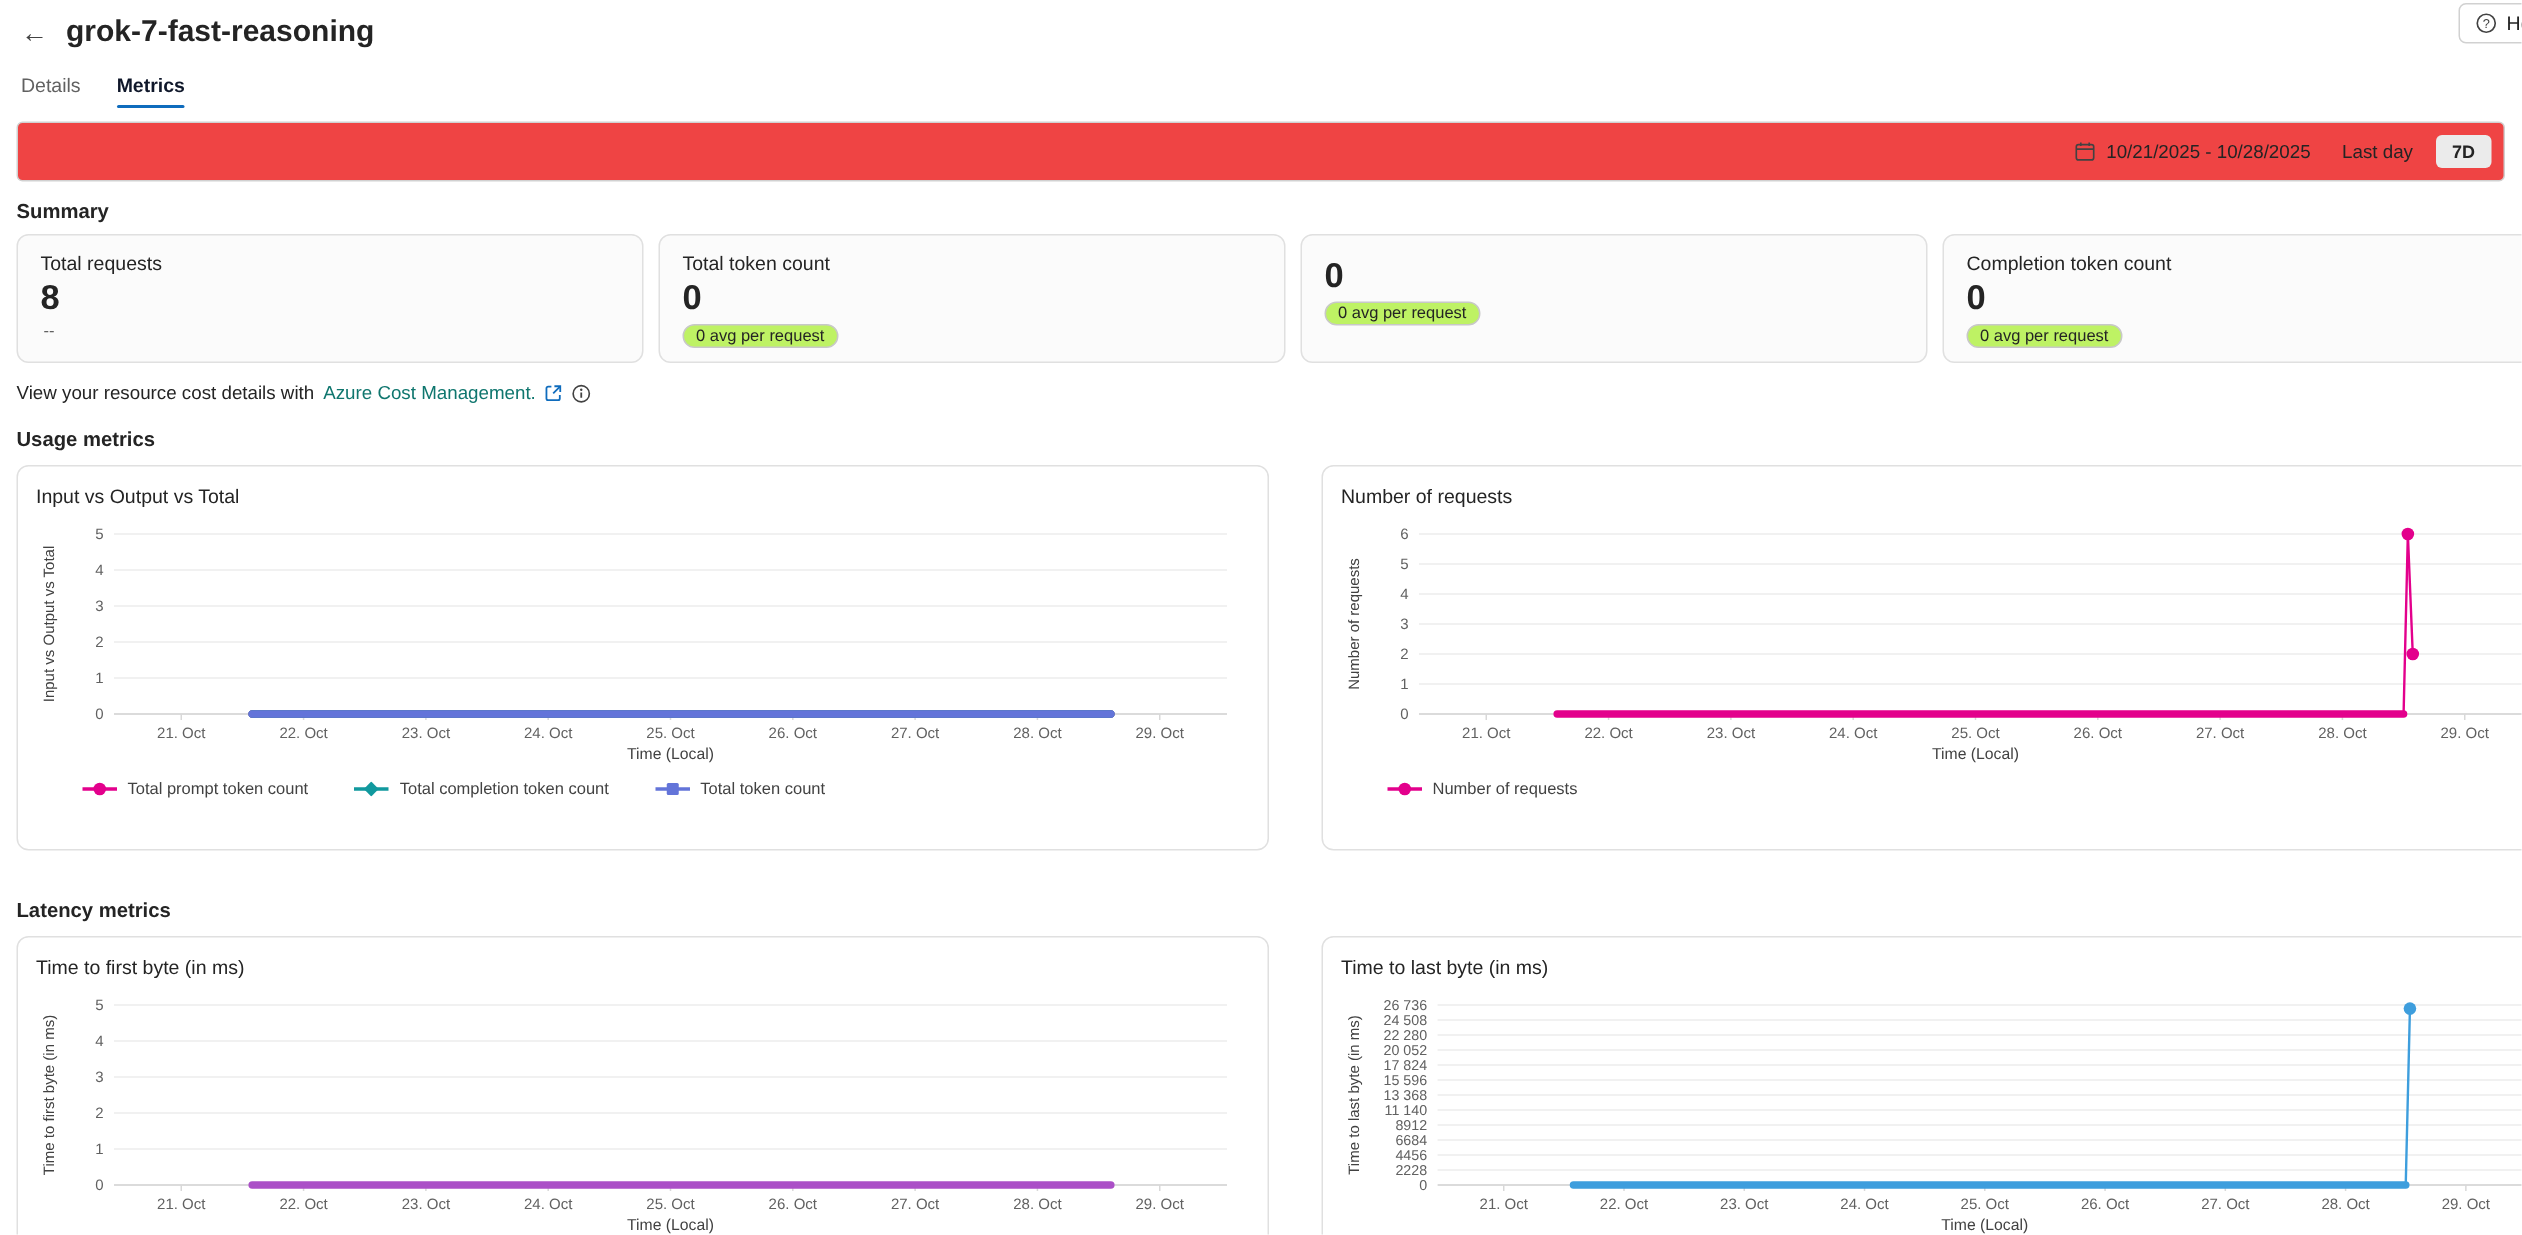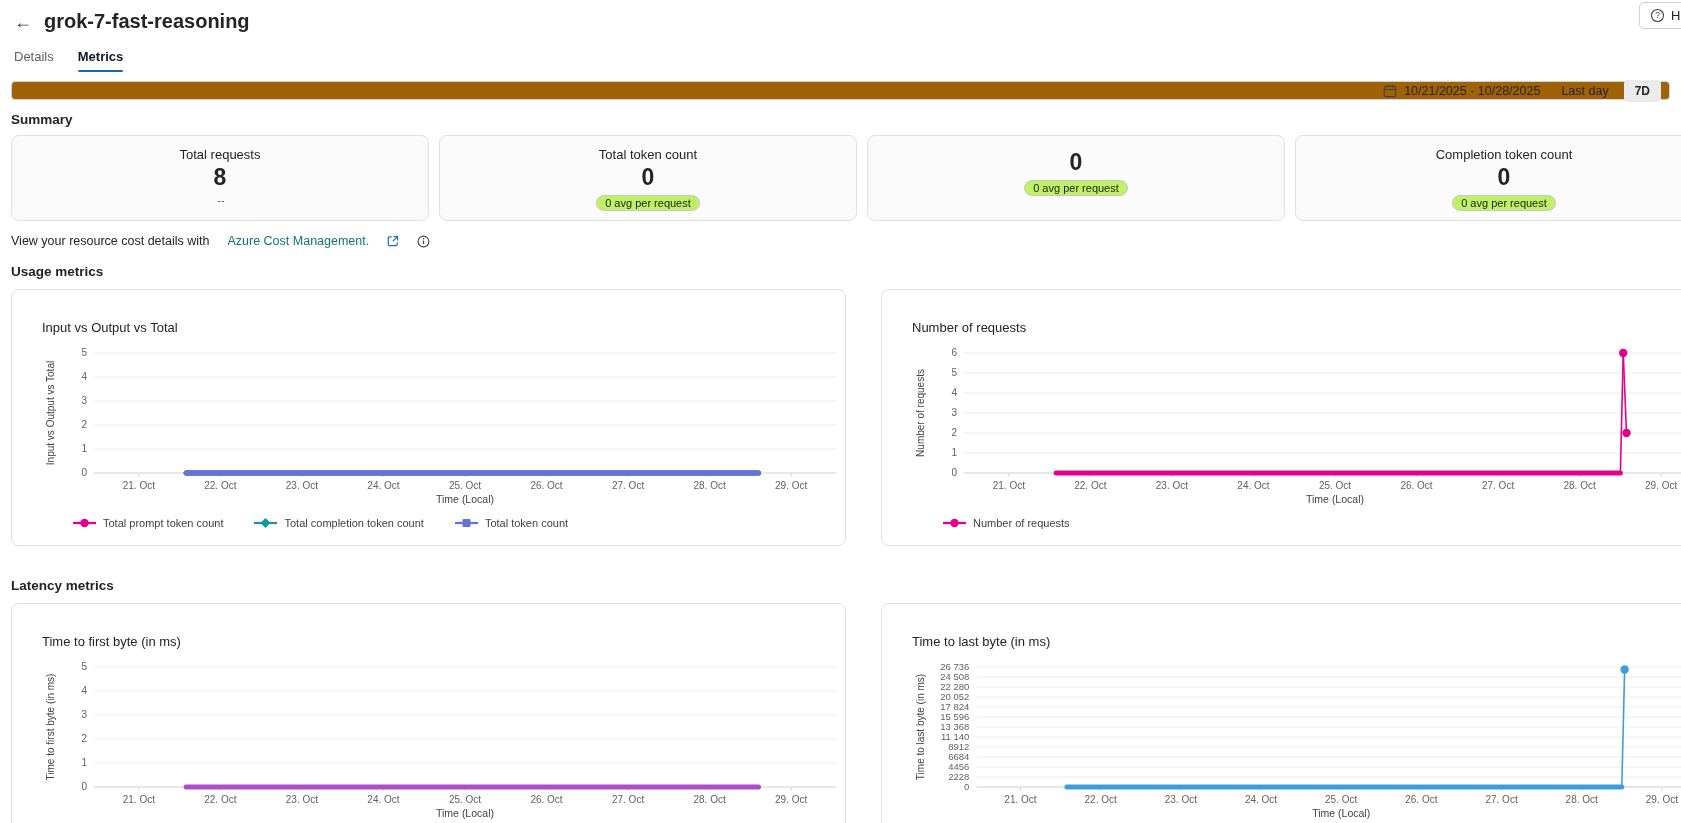--- a/index.html
+++ b/index.html
@@ -18,43 +18,43 @@
     border:1px solid #d1d1d1; border-radius:5px; background:#fff; padding:5px 10px;
     font-size:13px; color:#242424; cursor:pointer; white-space:nowrap;
   }
   
   .tabs { display:flex; gap:8px; padding-left:6px; margin-top:12px; }
   .tab { position:relative; padding:4px 8px; font-size:13px; color:#616161; cursor:pointer;text-align:center; }
   .tab.active { color:#0f172a; font-weight:700; }
   .tab.active::after { content:""; position:absolute; left:8px; right:8px; bottom:-4px;
     height:2.5px; background:#0f6cbd; border-radius:2px; }
   
-  .filter-bar { margin:13px 11px 0; height:19px; border:1px solid #d1d1d1; border-radius:4px;
-    display:flex; align-items:center; justify-content:flex-end; gap:6px; padding:0 8px; background:#a16207; }
+  .filter-bar { margin:13px 11px 0; height:40px; border:1px solid #d1d1d1; border-radius:4px;
+    display:flex; align-items:center; justify-content:flex-end; gap:6px; padding:0 8px; background:#ef4444; }
   .date-btn { display:flex; align-items:center; gap:7px; font-size:12.5px; padding:3px 6px; cursor:pointer; }
   .lastday-btn { font-size:12.5px; padding:3px 9px; cursor:pointer; }
   .range-chip { background:#ebebeb; border-radius:4px; padding:4px 11px; font-size:12px; font-weight:700; cursor:pointer; }
   
   .section-h { font-size:13.5px; font-weight:700; margin:12px 0 0 11px; }
-  .cards { display:flex; gap:10px; margin:8px 0 0 11px;text-align:center; }
+  .cards { display:flex; gap:10px; margin:8px 0 0 11px; }
   .card { width:418px; min-width:418px; height:86px; border:1px solid #e0e0e0; border-radius:8px;
     background:#fbfbfb; padding:11px 15px; }
   .card-label { font-size:13px; }
   .card-value { font-size:23px; font-weight:700; line-height:1.15; margin-top:2px; }
   .card-sub { font-size:11px; color:#616161; margin-top:4px; padding-left:2px; }
   .badge { display:inline-block; border:1px solid #c8c8c8; border-radius:10px; background:#bef264;
     padding:1px 8px; font-size:11px; margin-top:5px; color:#242424; }
   
-  .cost { margin:13px 0 0 11px; font-size:12.5px; display:flex; align-items:center; gap:18px; }
+  .cost { margin:13px 0 0 11px; font-size:12.5px; display:flex; align-items:center; gap:6px; }
   .link { color:#0f766e; cursor:pointer; }
   .icon-inline { display:inline-flex; align-items:center; }
   
   .charts-row { display:flex; gap:35px; margin:8px 0 0 11px; }
   .chart-card { width:835px; min-width:835px; height:257px; border:1px solid #e0e0e0;
-    border-radius:8px; background:#fff; padding:30px; }
+    border-radius:8px; background:#fff; padding:12px; }
   .chart-title { font-size:13px; color:#242424; }
   .chart-svg { display:block; margin-top:10px; }
   .legend { display:flex; gap:30px; margin:10px 0 0 30px; }
   .legend-item { display:flex; align-items:center; gap:6px; font-size:11px; color:#424242; cursor:pointer; }
   .usage-row { margin-top:10px; }
 </style>
 </head>
 <body>
 
 <div class="header">

